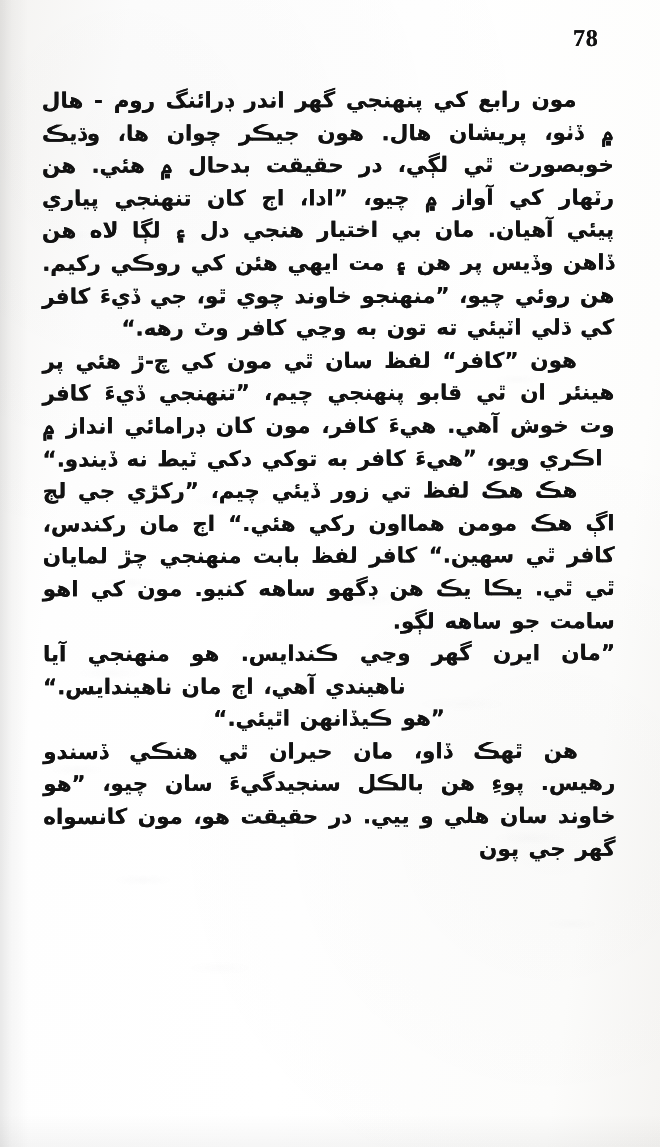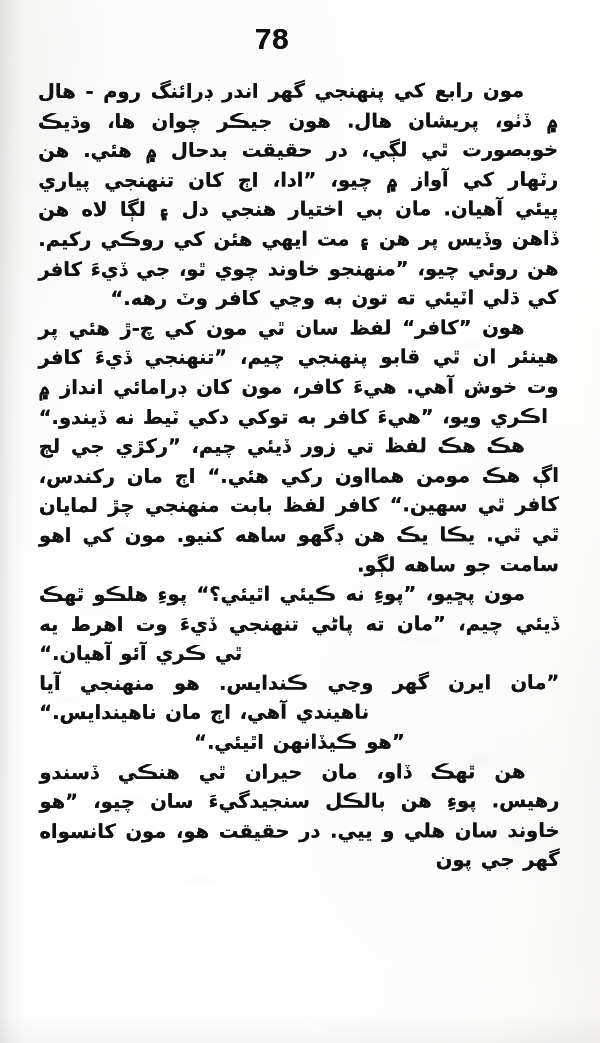--- a/index.html
+++ b/index.html
@@ -63,24 +63,24 @@
     pointer-events: none;
     background: linear-gradient(0deg, rgba(0,0,0,0.04) 0%, rgba(0,0,0,0) 100%);
   }
 
   
   .folio {
     position: absolute;
     top: 22px;
     left: 0;
     right: 56px;
-    text-align: center;
+    text-align: right;
     direction: ltr;
-    font-family: Liberation Sans, sans-serif;
-    font-size: 30px;
+    font-family: Liberation Serif, serif;
+    font-size: 22px;
     font-weight: 700;
     letter-spacing: .5px;
     color: #111111;
   }
 
   
   .textblock {
     position: absolute;
     top: 76px;
     right: 42px;
@@ -119,20 +119,19 @@
 
   <div class="scan-noise"></div>
   <div class="gutter-shadow"></div>
 
   <div class="folio ink">78</div>
 
   <div class="textblock">
     <p class="para ink">مون رابع کي پنهنجي گهر اندر ڊرائنگ روم - هال ۾ ڏٺو، پريشان هال. هون جيڪر چوان ها، وڌيڪ خوبصورت ٿي لڳي، در حقيقت بدحال ۾ هئي. هن رٽهار کي آواز ۾ چيو، ”ادا، اڄ کان تنهنجي پياري پيئي آهيان. مان بي اختيار هنجي دل ۽ لڳا لاه هن ڏاهن وڏيس پر هن ۽ مت ايهي هئن کي روڪي رکيم. هن روئي چيو، ”منهنجو خاوند چوي ٿو، جي ڏيءَ کافر کي ڌلي اٽيئي ته تون به وڃي کافر وٽ رهه.“</p>
     <p class="para left-last ink">هون ”کافر“ لفظ سان ٿي مون کي چ-ڙ هئي پر هينئر ان ٿي قابو پنهنجي چيم، ”تنهنجي ڏيءَ کافر وت خوش آهي. هيءَ کافر، مون کان ڊرامائي انداز ۾ اڪري ويو، ”هيءَ کافر به توکي دکي ٽيط نه ڏيندو.“</p>
     <p class="para ink">هڪ هڪ لفظ تي زور ڏيئي چيم، ”رکڙي جي لڄ اڳ هڪ مومن همااون رکي هئي.“ اڄ مان رکندس، کافر ٿي سهين.“ کافر لفظ بابت منهنجي چڙ لمايان ٿي ٿي. يڪا يڪ هن ڊگهو ساهه کنيو. مون کي اهو سامت جو ساهه لڳو.</p>
-    <p class="para left-last ink">مون پڇيو، ”پوءِ نه ڪيئي اٿيئي؟“ پوءِ هلڪو ٿهڪ ڏيئي چيم، ”مان ته پاڻي تنهنجي ڏيءَ وت اهرط يه ٿي ڪري آئو آهيان.“</p>
     <p class="para no-indent left-last ink">”مان ايرن گهر وڃي ڪندايس. هو منهنجي آيا ناهيندي آهي، اڄ مان ناهيندايس.“</p>
     <p class="para no-indent center-last ink">”هو ڪيڏانهن اٿيئي.“</p>
     <p class="para ink">هن ٿهڪ ڏاو، مان حيران ٿي هنڪي ڏسندو رهيس. پوءِ هن بالڪل سنجيدگيءَ سان چيو، ”هو خاوند سان هلي و ييي. در حقيقت هو، مون کانسواه گهر جي پون</p>
   </div>
 
   <div class="edge-shadow-bottom"></div>
 </div>
 
 </body></html>

